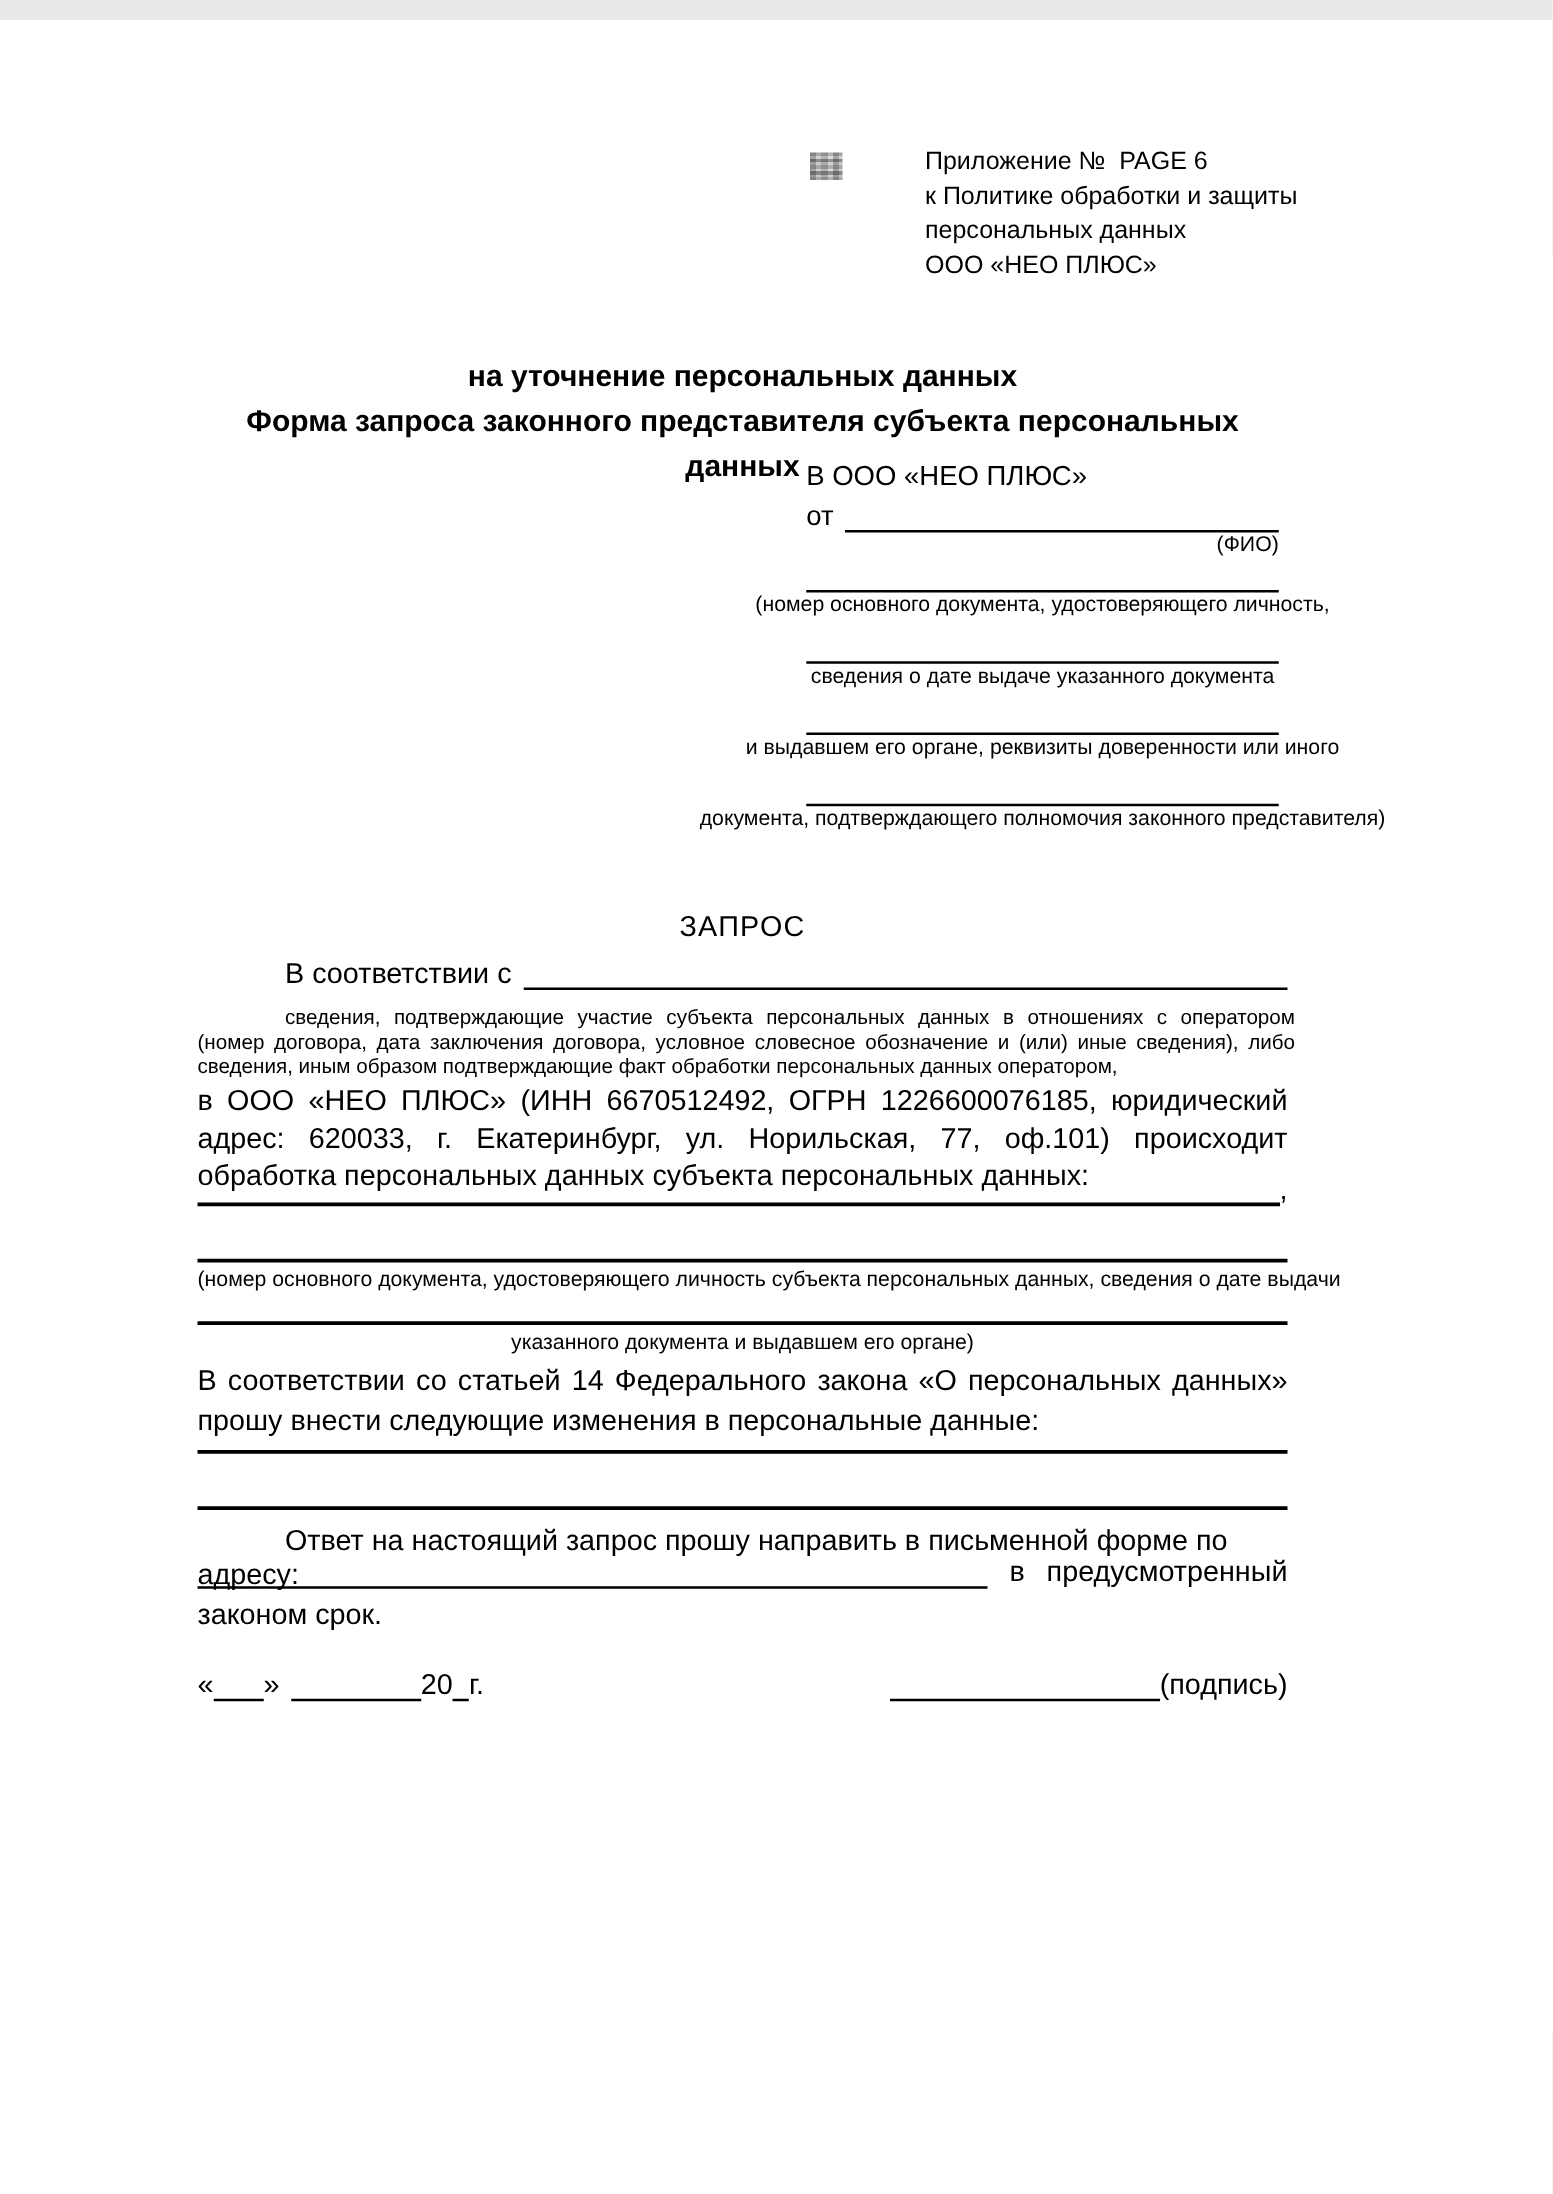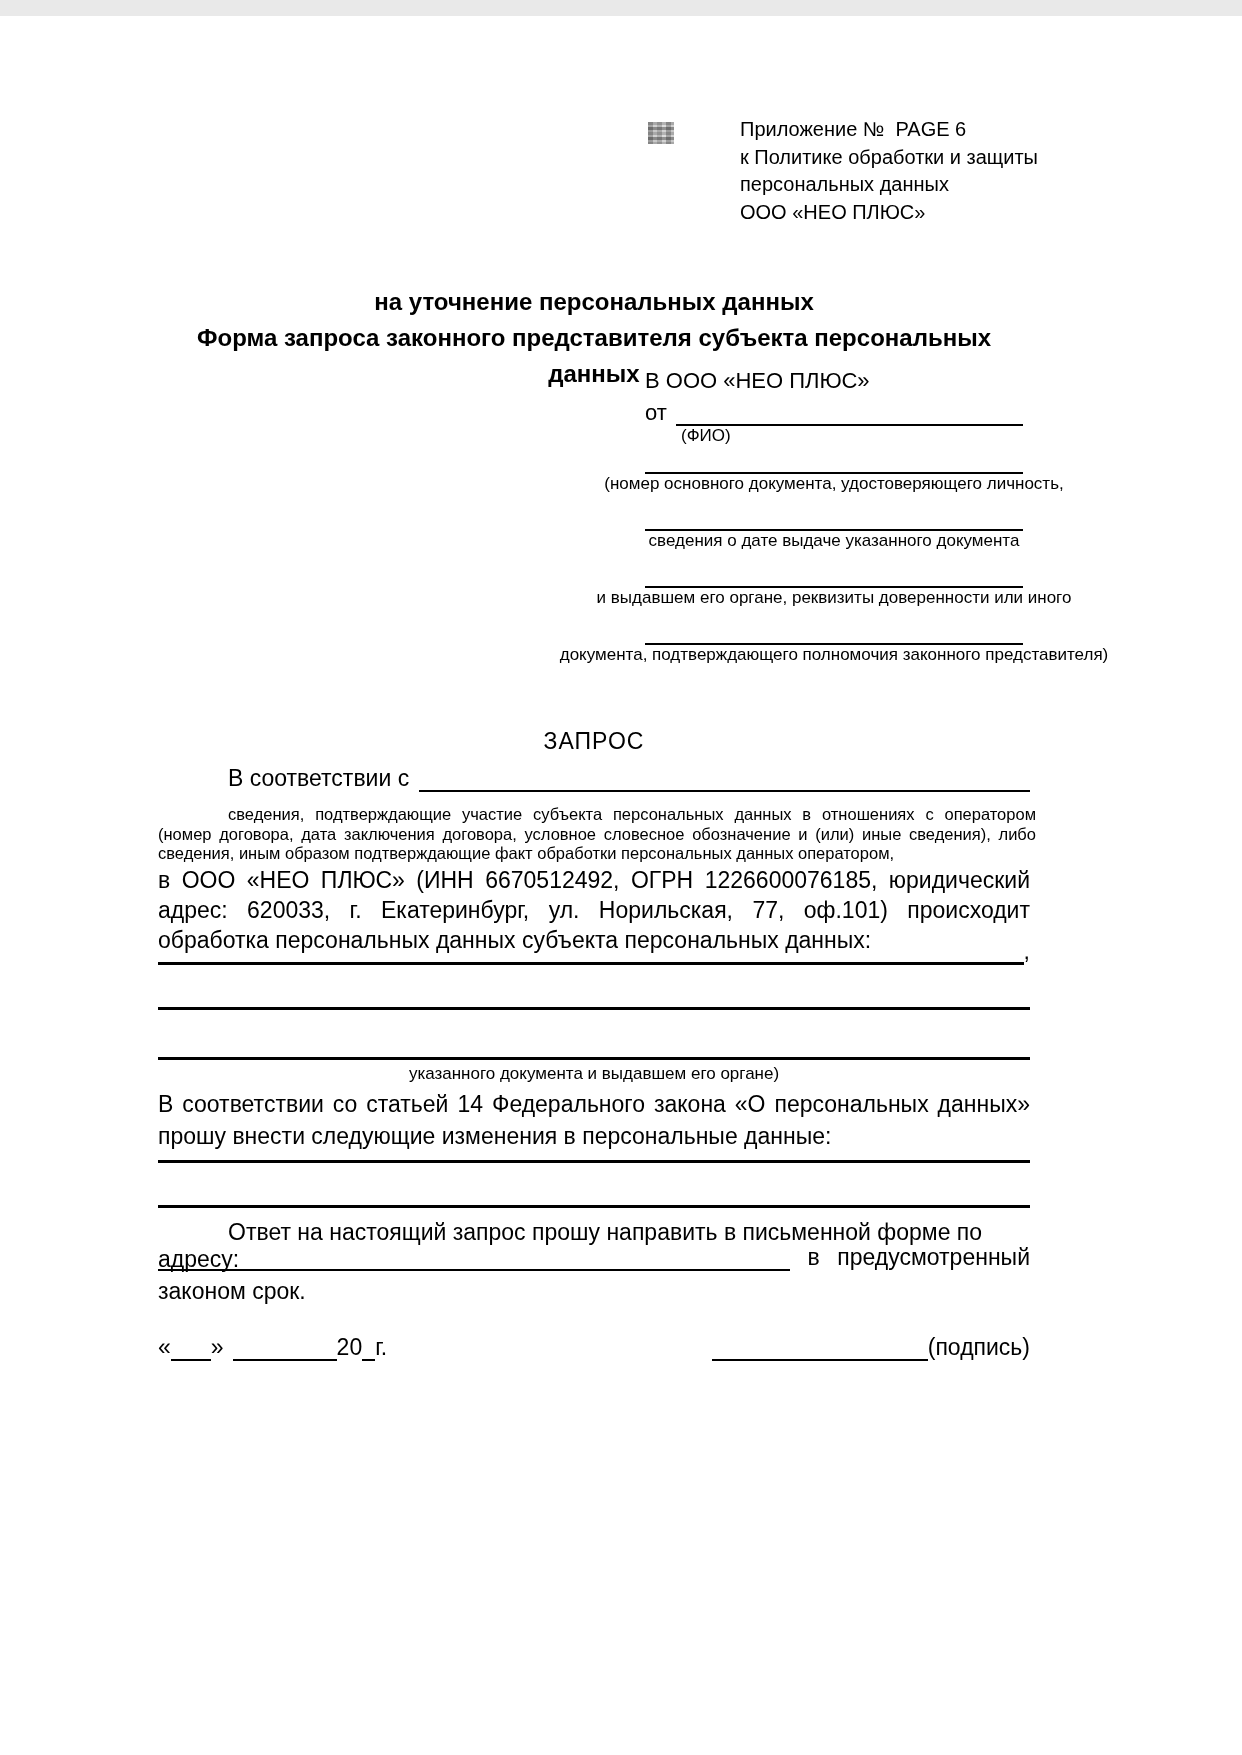--- a/index.html
+++ b/index.html
@@ -19,21 +19,21 @@
   }
   .appendix{ position:absolute; left:740px; top:100px; font-size:20px; line-height:27.5px; }
   .appendix div{ white-space:pre; }
   .title{ position:absolute; left:158px; top:268px; width:872px; text-align:center;
           font-weight:bold; font-size:24px; line-height:36px; }
   .addressee{ position:absolute; left:645px; top:352px; width:378px; font-size:22px; }
   .addr-to{ height:28px; }
   .from-row{ display:flex; align-items:flex-end; height:30px; }
   .from-label{ padding-right:9px; }
   .from-row .blank{ flex:1; height:24px; border-bottom:2px solid #000; }
-  .fio-caption{ margin-left:36px; text-align:left; font-size:17px; height:21px; }
+  .fio-caption{ margin-left:36px; text-align:right; font-size:17px; height:21px; }
   .addr-line{ height:24px; border-bottom:2px solid #000; }
   .addr-line.l1{ margin-top:3px; }
   .addr-line.l2, .addr-line.l3, .addr-line.l4{ margin-top:12px; }
   .addr-caption{ position:relative; left:50%; transform:translateX(-50%);
                  width:max-content; white-space:nowrap; font-size:17px; height:21px; text-align:center; }
   .zapros{ position:absolute; left:158px; top:712px; width:872px; text-align:center;
            font-size:23px; letter-spacing:1px; }
   .accordance{ position:absolute; left:158px; top:748px; width:872px;
                display:flex; align-items:flex-end; font-size:23px; }
   .acc-label{ margin-left:70px; padding-right:10px; white-space:nowrap; }
@@ -120,20 +120,21 @@
   <div class="operator">в ООО «НЕО ПЛЮС» (ИНН 6670512492, ОГРН 1226600076185, юридический адрес: 620033, г. Екатеринбург, ул. Норильская, 77, оф.101) происходит обработка персональных данных субъекта персональных данных:</div>
 
   <div class="blank-row row-subject1">
     <span class="line"></span>
     <span>,</span>
   </div>
 
   <div class="blank-row row-subject2">
     <span class="line"></span>
   </div>
+  <div class="center-caption cap-doc1">(номер основного документа, удостоверяющего личность субъекта персональных данных, сведения о дате выдачи</div>
 
   <div class="blank-row row-subject3">
     <span class="line"></span>
   </div>
   <div class="center-caption cap-doc2">указанного документа и выдавшем его органе)</div>
 
   <div class="article">В соответствии со статьей 14 Федерального закона «О персональных данных» прошу внести следующие изменения в персональные данные:</div>
 
   <div class="blank-row row-changes1">
     <span class="line"></span>

